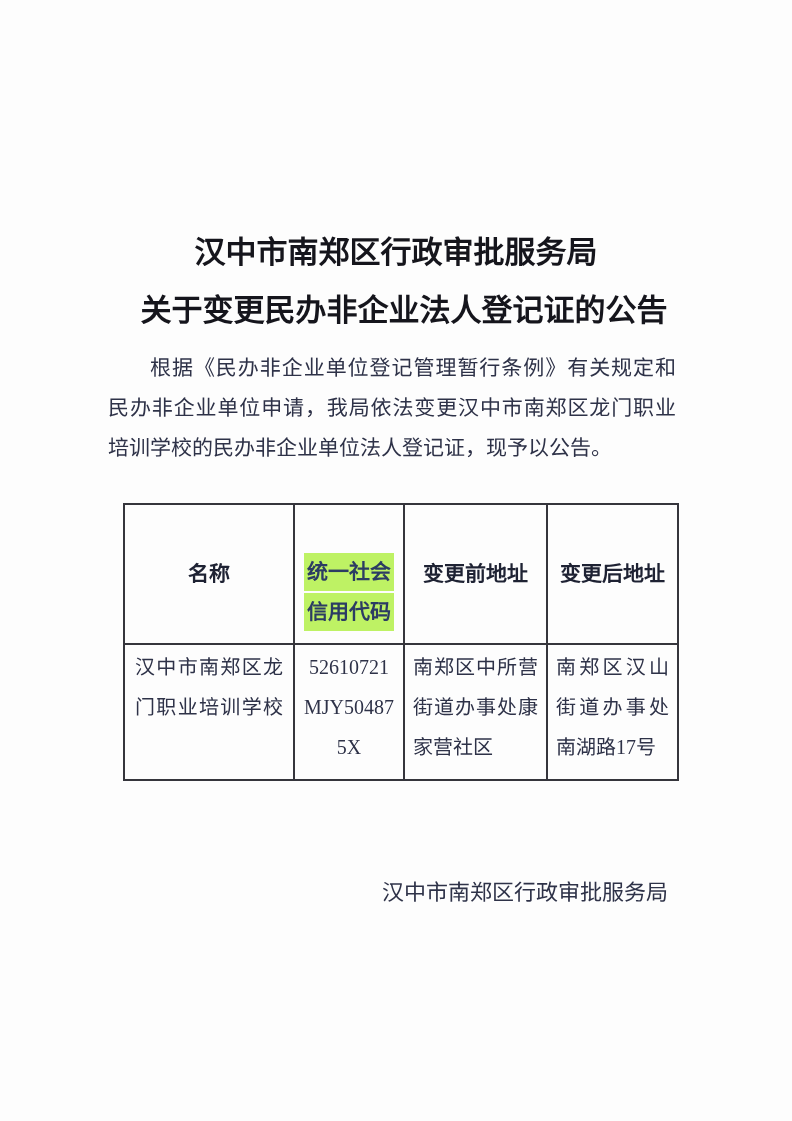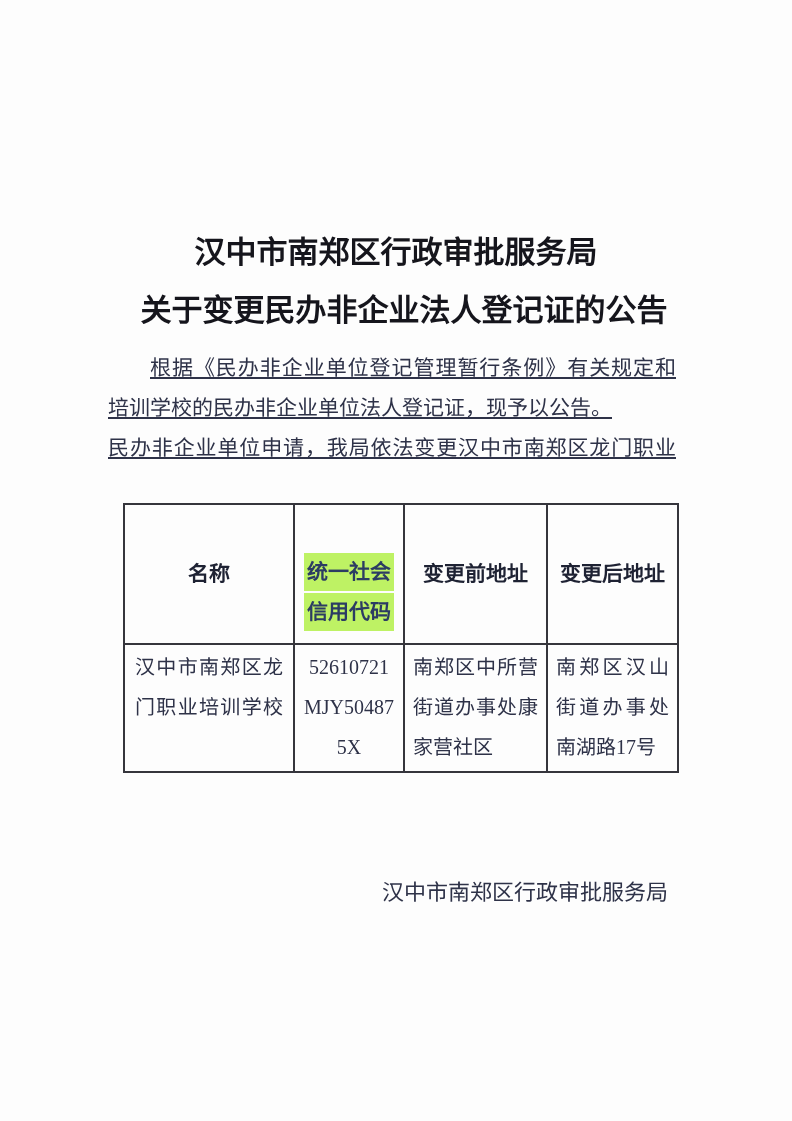--- a/index.html
+++ b/index.html
@@ -33,21 +33,20 @@
     left: 108px;
     top: 348px;
     width: 568px;
     font-size: 21px;
     color: #2e3248;
   }
   .body-line {
     height: 40px;
     line-height: 40px;
     white-space: nowrap;
-    text-decoration: underline;
   }
   .body-line.justify-full {
     white-space: normal;
     text-align: justify;
     text-align-last: justify;
   }
   .body-line.indent { text-indent: 42px; }
   
   .doc-table-wrap {
     position: absolute;
@@ -88,21 +87,21 @@
     vertical-align: top;
     padding: 2px 8px 0 8px;
   }
   td.cell-name {
     padding: 2px 10px 13px 10px;
     text-align: justify;
     text-align-last: justify;
   }
   td.cell-code {
     text-align: center;
-    padding: 2px 2px 4px 2px;
+    padding: 2px 2px 12px 2px;
     border-radius: 25px;
   }
   td.cell-addr {
     text-align: justify;
     border-radius: 6px;
   }
   .code-line { line-height: 40px; }
   
   .doc-signature {
     position: absolute;
@@ -127,22 +126,22 @@
 <body>
 
 <div class="page">
 
   <div class="doc-title line1">汉中市南郑区行政审批服务局</div>
 
   <div class="doc-title line2">关于变更民办非企业法人登记证的公告</div>
 
   <div class="doc-body">
     <div class="body-line indent justify-full">根据《民办非企业单位登记管理暂行条例》有关规定和</div>
+    <div class="body-line justify-full">民办非企业单位申请，我局依法变更汉中市南郑区龙门职业</div>
     <div class="body-line">培训学校的民办非企业单位法人登记证，现予以公告。</div>
-    <div class="body-line justify-full">民办非企业单位申请，我局依法变更汉中市南郑区龙门职业</div>
   </div>
 
   <div class="doc-table-wrap">
     <table class="doc-table">
       <colgroup>
         <col style="width:170px">
         <col style="width:110px">
         <col style="width:143px">
         <col style="width:131px">
       </colgroup>

